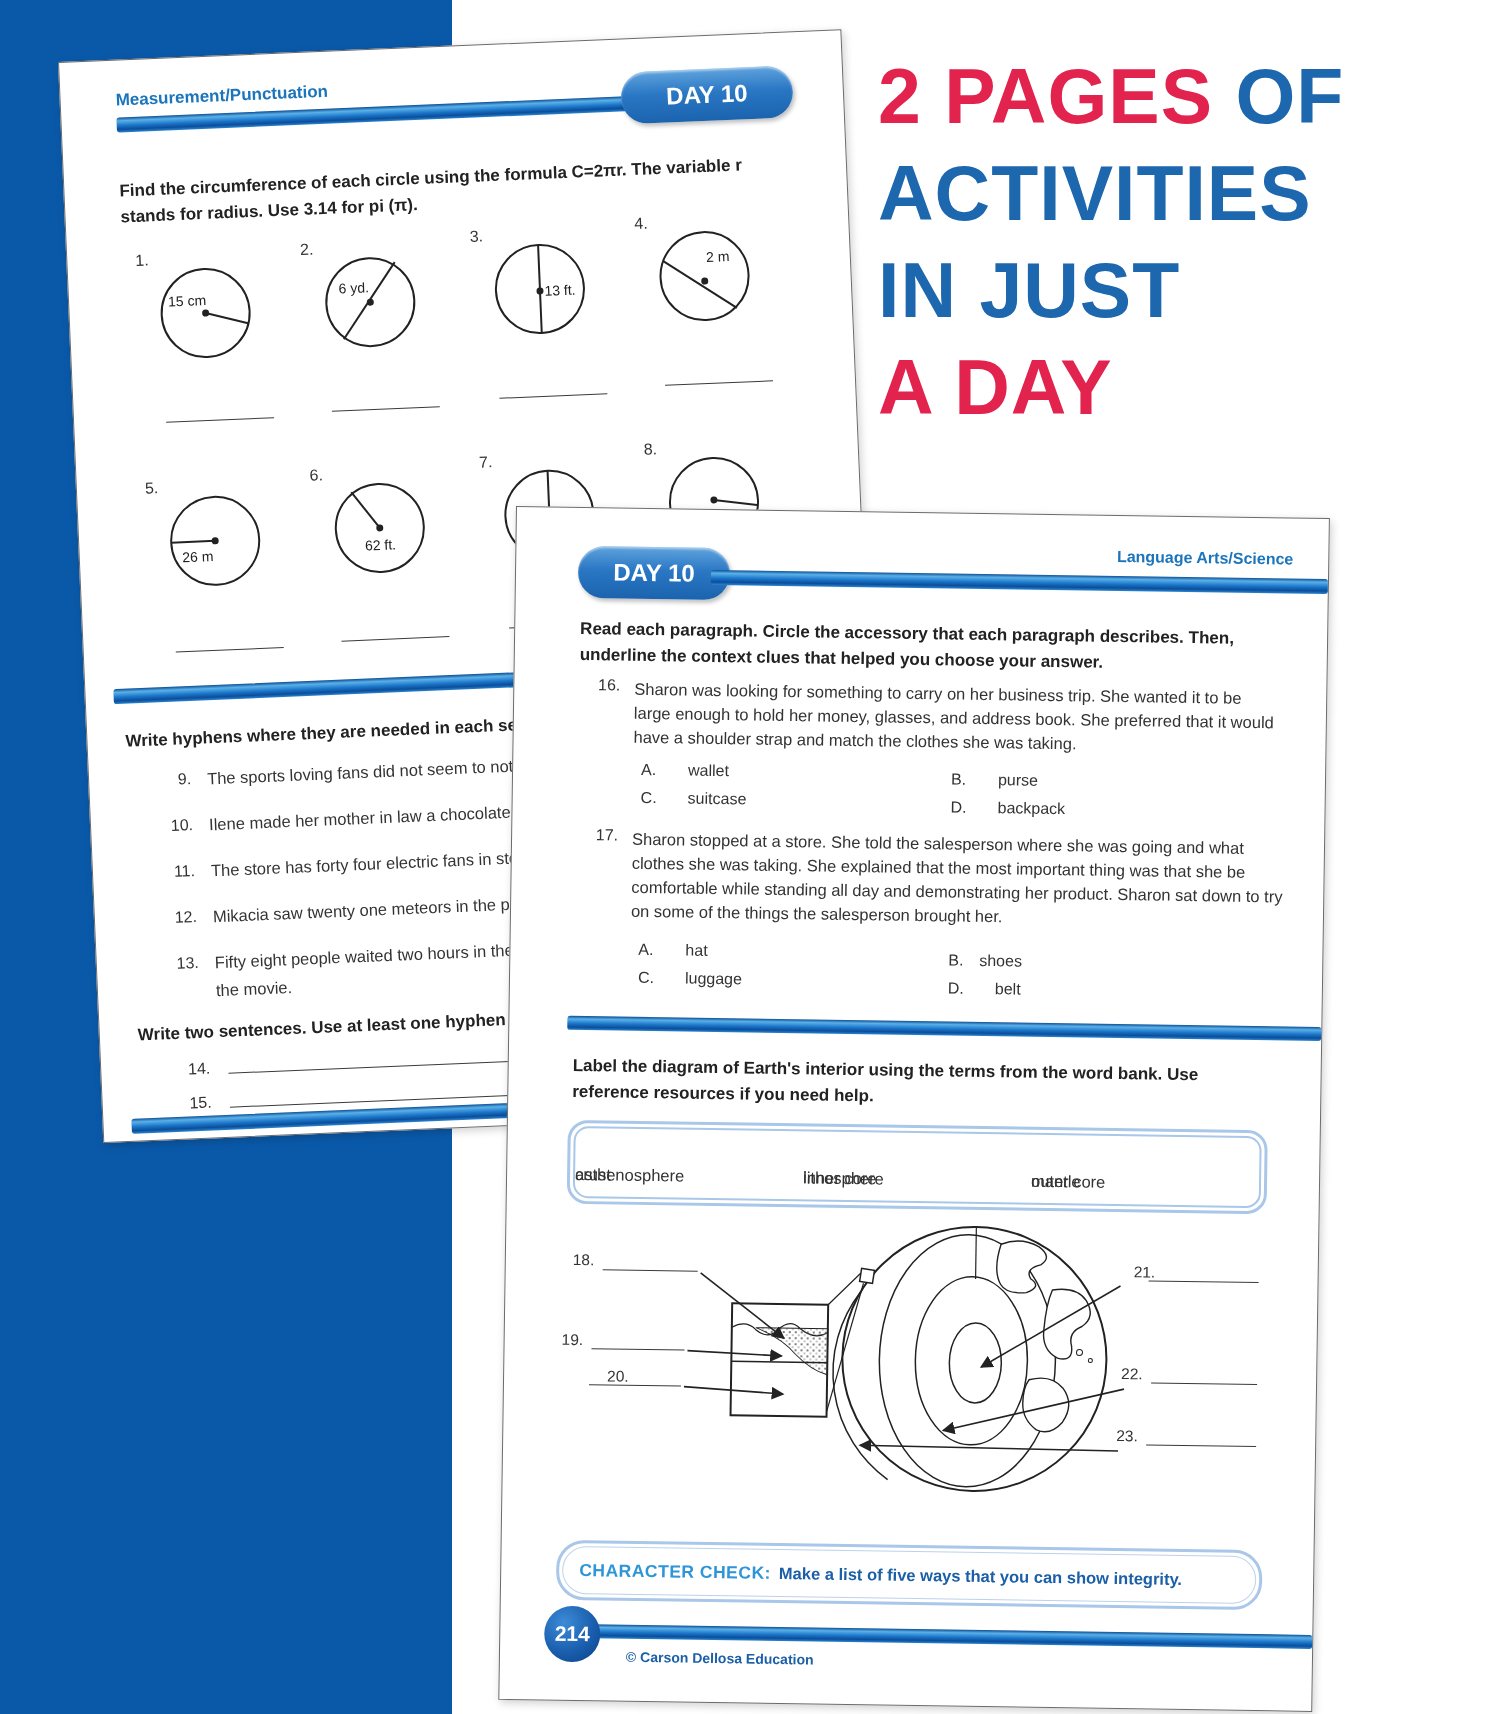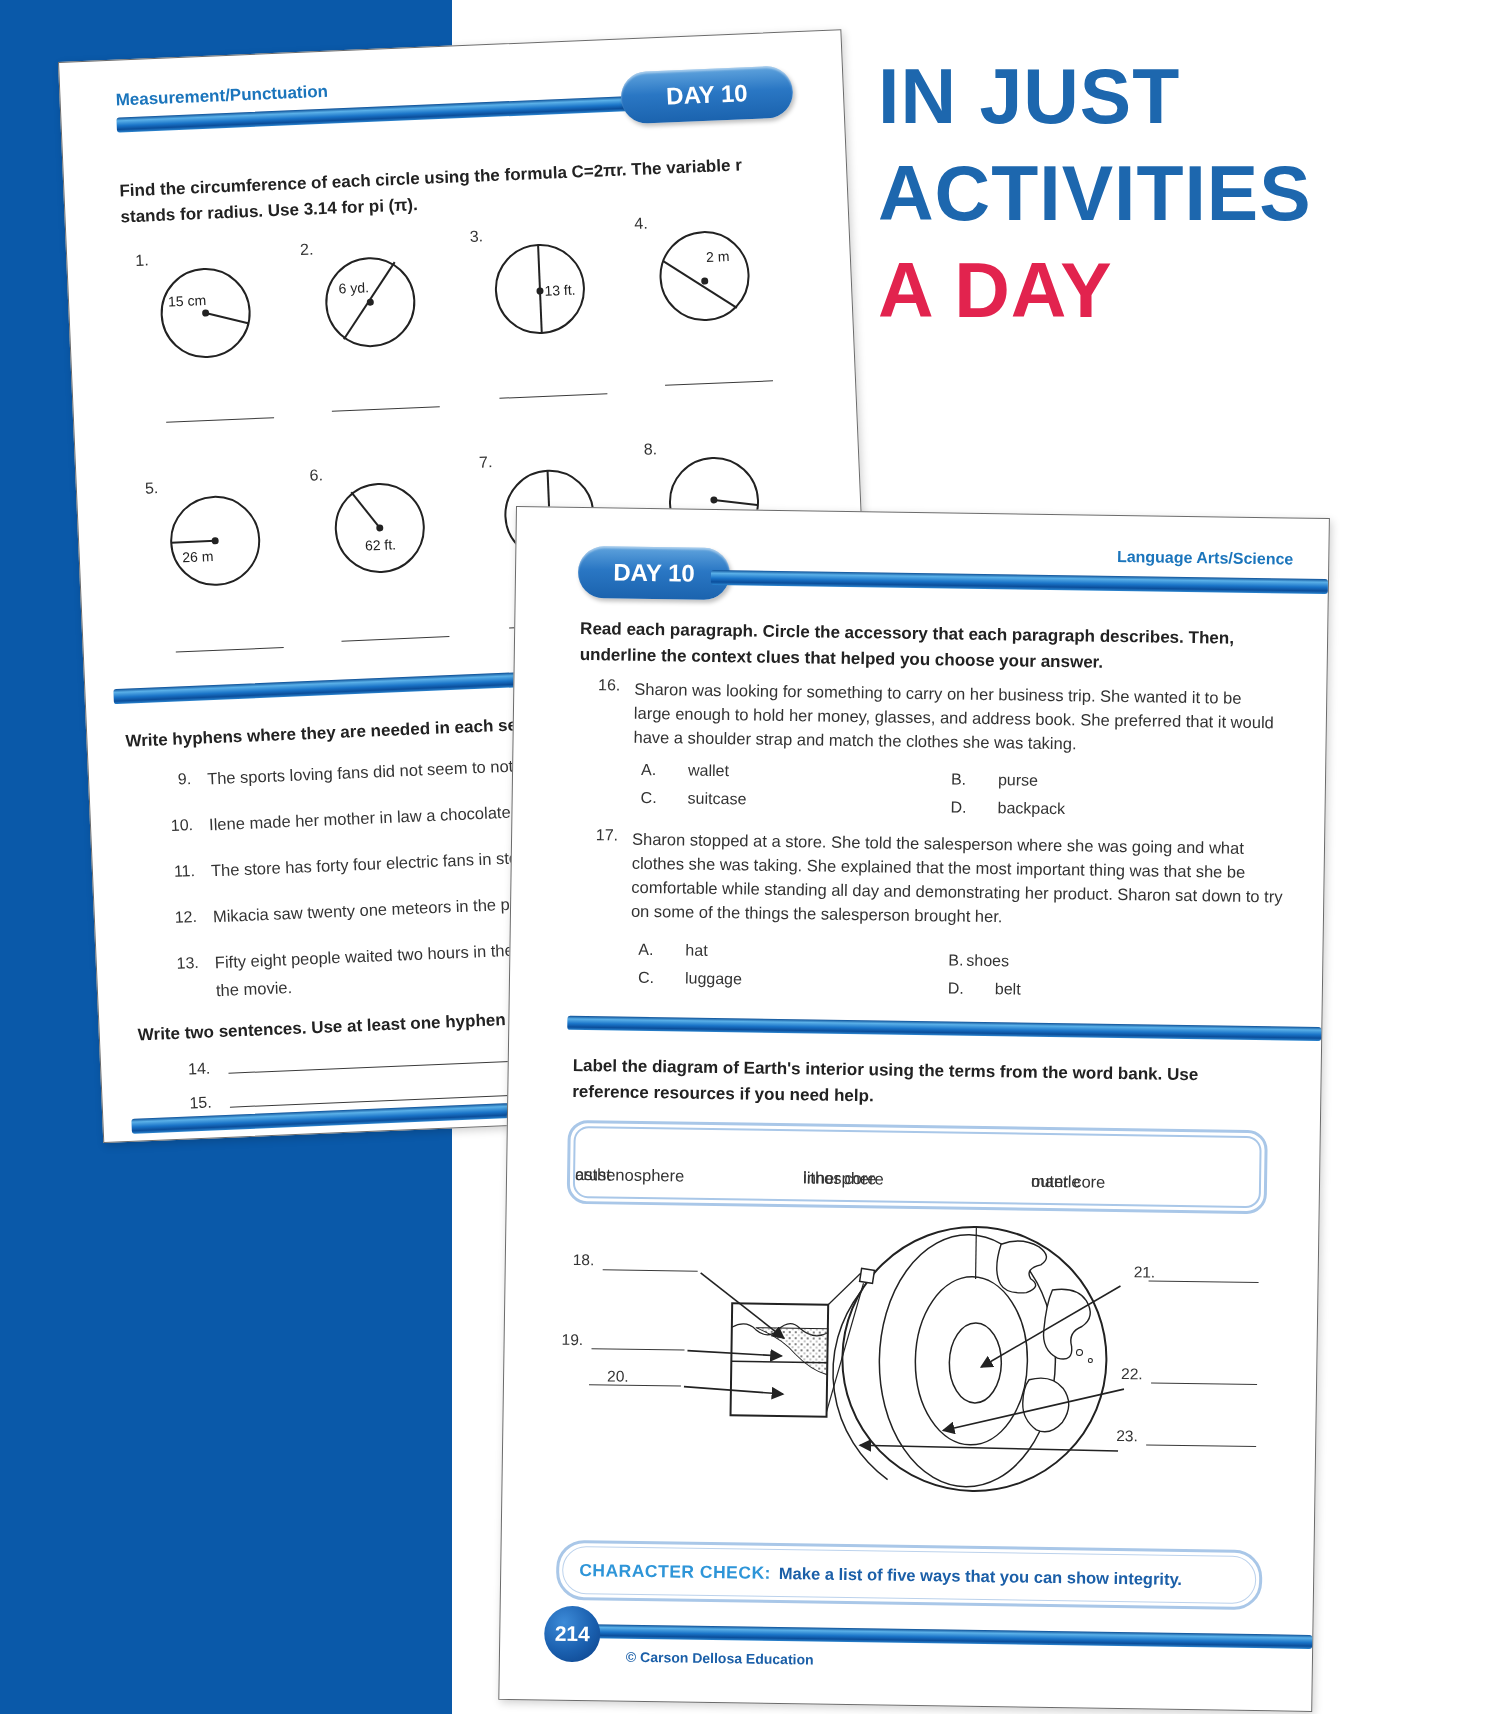--- a/index.html
+++ b/index.html
@@ -59,22 +59,23 @@
                   display:flex;align-items:center;justify-content:center;}
   .copyright{color:#1b5fa8;font-weight:bold;font-size:14px;}
   .diagram-label{font-size:15.5px;color:#333;}
 </style>
 </head>
 <body>
 
 <div class="blue-panel"></div>
 
 <div class="promo">
+  <div><span class="red">2 PAGES</span><span class="blue"> OF</span></div>
+  <div class="blue">ACTIVITIES</div>
   <div class="blue">IN JUST</div>
-  <div class="blue">ACTIVITIES</div>
   <div class="red">A DAY</div>
 </div>
 
 <div id="page1" class="page">
   <div class="subject" style="left:55px;top:30px;">Measurement/Punctuation</div>
   <div class="bluebar" style="left:55px;top:57px;width:625px;"></div>
   <div class="day-badge" style="left:560px;top:33px;width:172px;height:52px;">DAY 10</div>
 
   <div class="bold-instr" style="left:55px;top:118px;width:670px;">Find the circumference of each circle using the formula C=2πr. The variable r stands for radius. Use 3.14 for pi (π).</div>
 
@@ -222,21 +223,21 @@
   <span class="opt-letter" style="left:438px;top:285px;">D.</span>
   <span class="opt-text" style="left:485px;top:285px;">backpack</span>
 
   <div style="left:70px;top:318px;display:flex;position:absolute;">
     <span class="inum" style="position:static;width:36px;">17.</span>
     <span class="body-txt" style="position:static;width:655px;margin-left:14px;">Sharon stopped at a store. She told the salesperson where she was going and what clothes she was taking. She explained that the most important thing was that she be comfortable while standing all day and demonstrating her product. Sharon sat down to try on some of the things the salesperson brought her.</span>
   </div>
   <span class="opt-letter" style="left:128px;top:432px;">A.</span>
   <span class="opt-text" style="left:175px;top:432px;">hat</span>
   <span class="opt-letter" style="left:438px;top:438px;">B.</span>
-  <span class="opt-text" style="left:456px;top:438px;">shoes</span>
+  <span class="opt-text" style="left:469px;top:438px;">shoes</span>
   <span class="opt-letter" style="left:128px;top:460px;">C.</span>
   <span class="opt-text" style="left:175px;top:460px;">luggage</span>
   <span class="opt-letter" style="left:438px;top:466px;">D.</span>
   <span class="opt-text" style="left:485px;top:466px;">belt</span>
 
   <div class="bluebar" style="left:58px;top:508px;right:0px;height:14px;"></div>
 
   <div class="bold-instr" style="left:64px;top:545px;width:690px;">Label the diagram of Earth's interior using the terms from the word bank. Use reference resources if you need help.</div>
 
   <div class="wordbank" style="left:60px;top:612px;width:694px;height:78px;">

